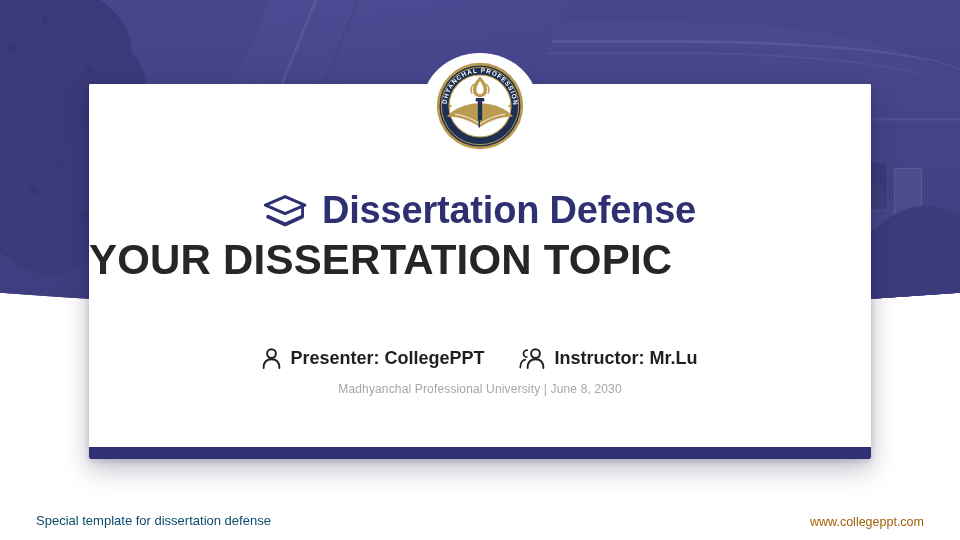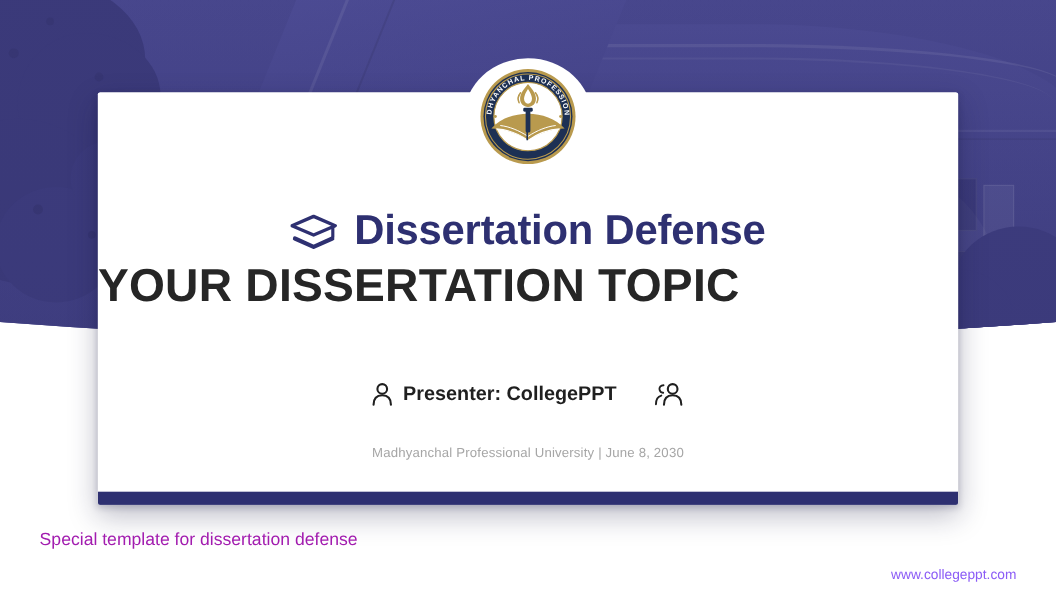--- a/index.html
+++ b/index.html
@@ -103,30 +103,30 @@
   }
   .people-row{
     position:absolute;left:0;top:264px;width:782px;
     display:flex;align-items:center;justify-content:center;gap:34px;
   }
   .person{display:flex;align-items:center;gap:9px;text-align:center;}
   .person-label{font-size:18px;font-weight:bold;color:#1f1f1f;white-space:nowrap;}
   .p-icon{width:19px;height:21px;flex:0 0 auto;}
   .p-icon.group{width:27px;height:21px;}
   .meta-line{
-    position:absolute;left:0;top:320px;width:782px;text-align:center;
+    position:absolute;left:0;top:298px;width:782px;text-align:center;
     font-size:12px;color:#a6a6a6;letter-spacing:.15px;
   }
 
   
   .footer-left{
-    position:absolute;left:36px;top:482px;font-size:16px;color:#a21caf;
+    position:absolute;left:36px;top:513px;font-size:13px;color:#0c4a6e;
   }
   .footer-right{
-    position:absolute;right:36px;top:515px;font-size:12.5px;color:#8b5cf6;
+    position:absolute;right:36px;top:515px;font-size:12.5px;color:#a16207;
   }
 </style>
 </head>
 <body>
 
 <div id="slide">
 
   <div class="bg-band">
     <div class="bg-photo">
       <div class="sky"></div>
@@ -212,20 +212,21 @@
 
       <div class="person">
         <span class="p-icon group">
           <svg viewBox="0 0 27 21" width="27" height="21" aria-hidden="true">
             <circle cx="16.5" cy="5.6" r="4.4" fill="none" stroke="#1f1f1f" stroke-width="1.9"></circle>
             <path d="M8.6 20 C8.6 13.6 12.2 11.3 16.5 11.3 C20.8 11.3 24.4 13.6 24.4 20" fill="none" stroke="#1f1f1f" stroke-width="1.9" stroke-linecap="round"></path>
             <path d="M8.2 2.2 C5.6 2.2 4.0 4.2 4.6 6.4 C5.1 8.2 6.6 9.1 7.9 9.0" fill="none" stroke="#1f1f1f" stroke-width="1.7" stroke-linecap="round"></path>
             <path d="M6.2 11.6 C3.0 12.4 1.3 15.2 1.3 19.6" fill="none" stroke="#1f1f1f" stroke-width="1.7" stroke-linecap="round"></path>
           </svg>
         </span>
+        <span class="person-label">Instructor: Mr.Lu</span>
       </div>
     </div>
 
     <div class="meta-line">Madhyanchal Professional University | June 8, 2030</div>
 
     <div class="card-bottom-bar"></div>
   </div>
 
   <div class="seal-wrap">
     <div class="seal-halo"></div>

